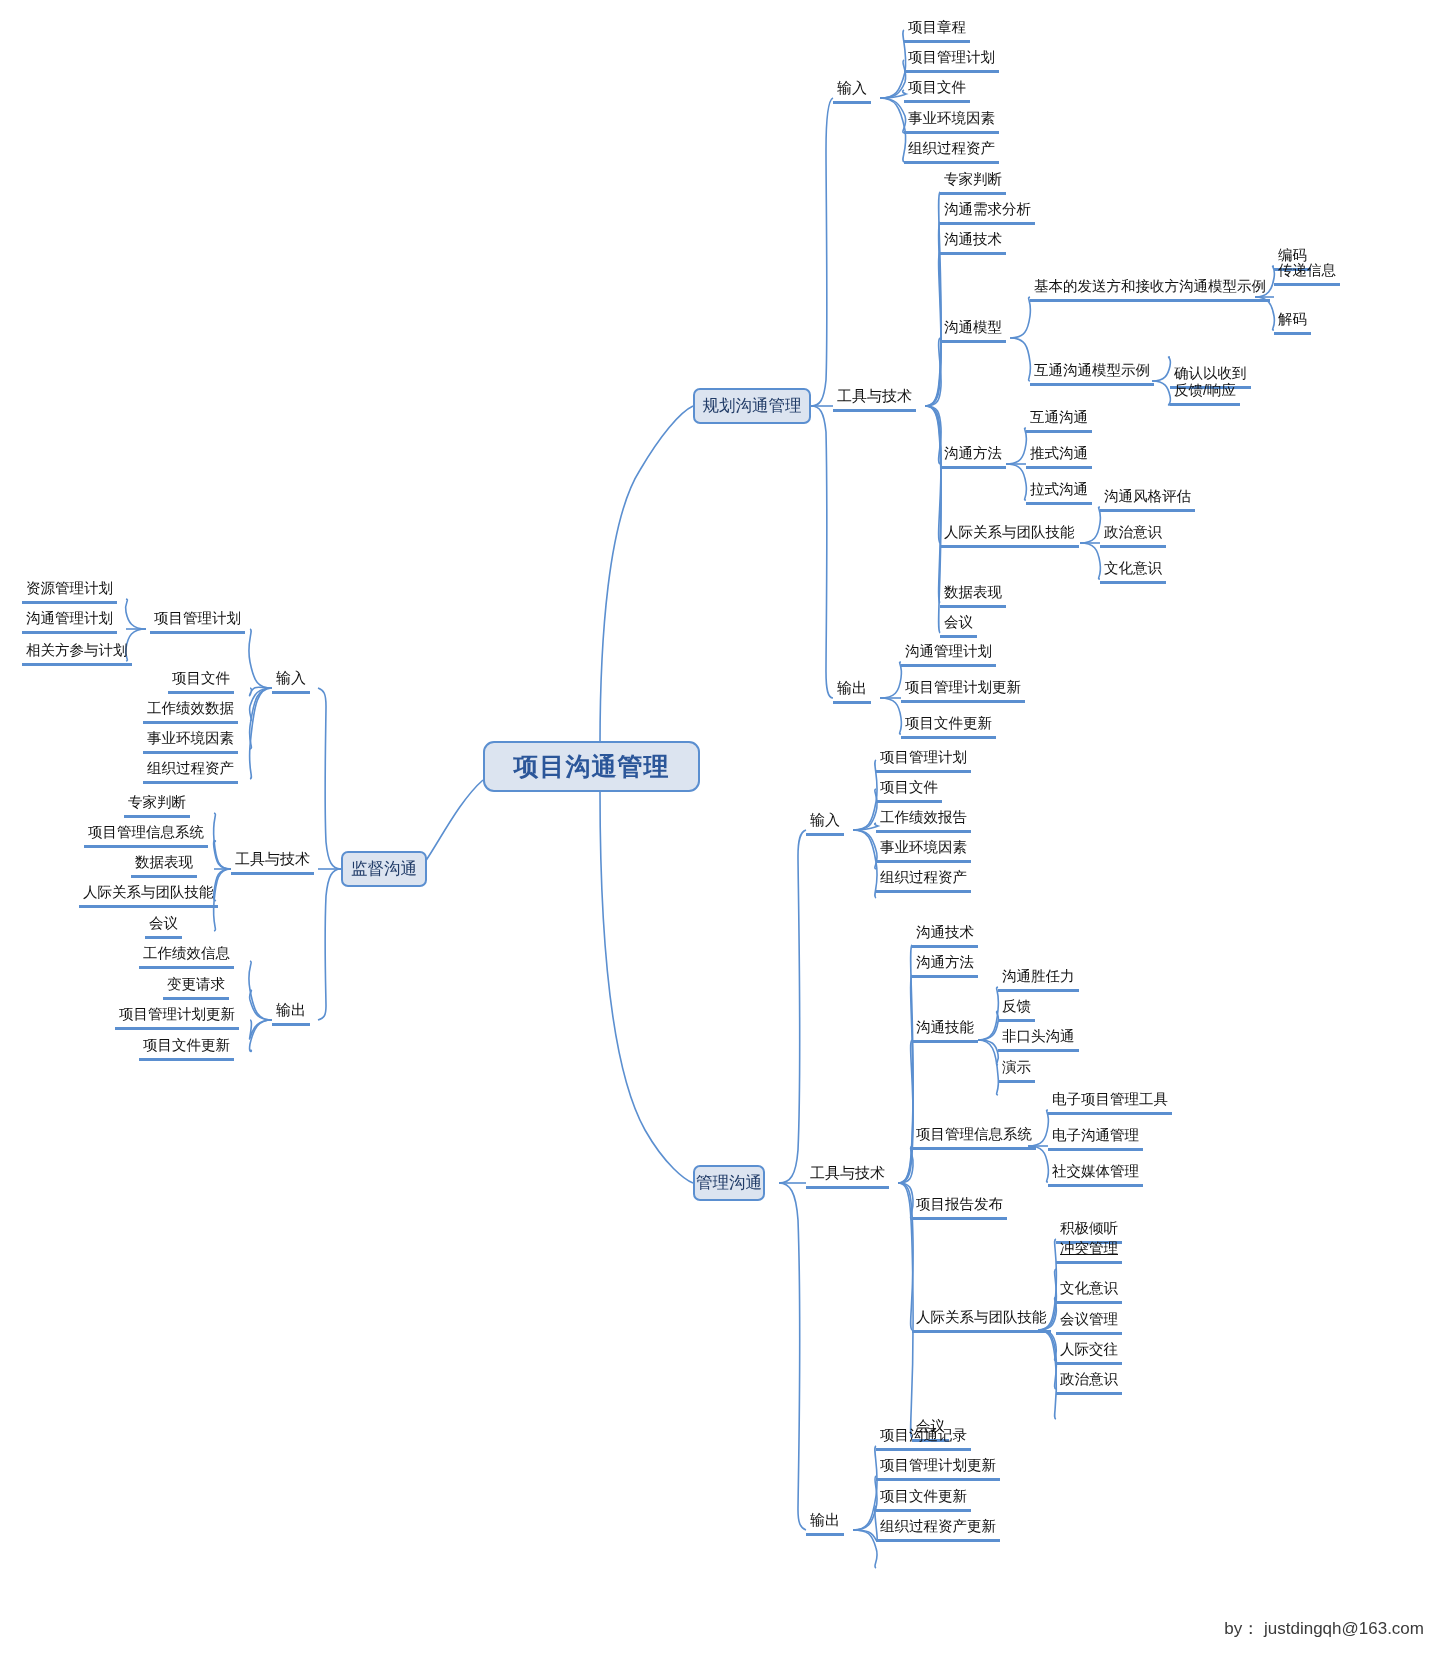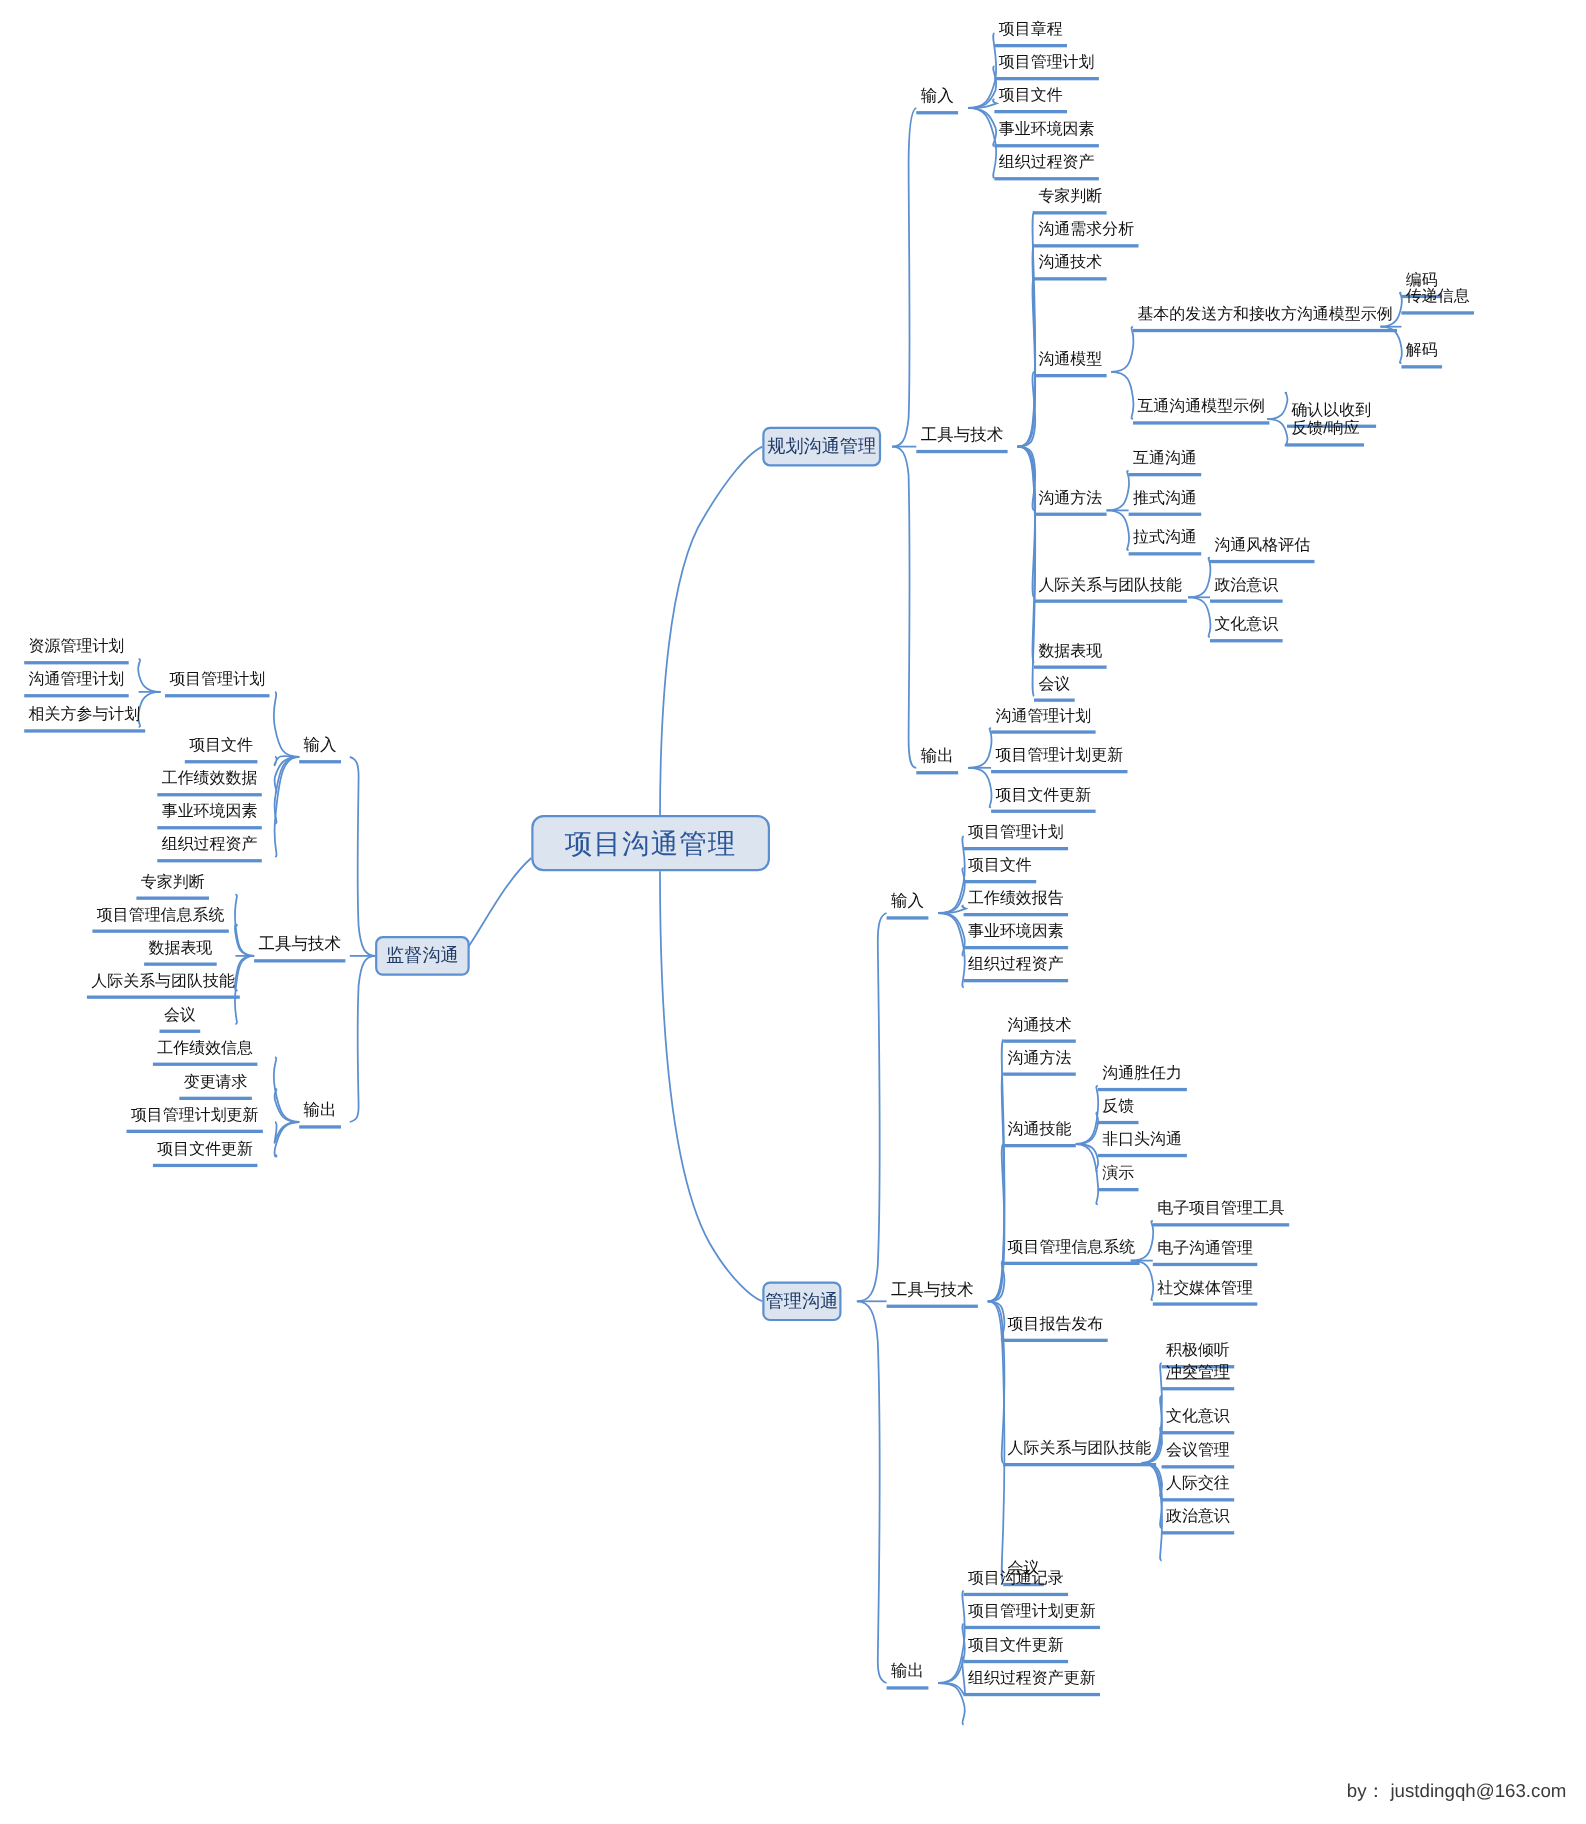--- a/index.html
+++ b/index.html
@@ -39,21 +39,21 @@
     display:flex;align-items:center;justify-content:center;
     font-size:16.5px;color:#1f3a66;white-space:nowrap;
     box-sizing:border-box;
   }
   .rootnode{
     position:absolute;
     background:#dce4f0;
     border:2.5px solid #5b8fd0;
     border-radius:11px;
     display:flex;align-items:center;justify-content:center;
-    font-size:25px;font-weight:normal;color:#2b5699;white-space:nowrap;
+    font-size:25px;font-weight:bold;color:#2b5699;white-space:nowrap;
     box-sizing:border-box;
     letter-spacing:1px;
   }
   #footer{
     position:absolute;right:18px;bottom:18px;
     font-size:17px;color:#3a3a3a;white-space:nowrap;
   }
 </style>
 </head>
 <body>
@@ -171,21 +171,21 @@
 
       <path d="M272,1020 C258,1020 254,1012 250,990 C246,968 254,962 250,961"></path>
       <path d="M272,1020 C258,1020 254,1014 250,1000 C248,992 254,990 250,990"></path>
       <path d="M272,1020 C258,1020 254,1026 250,1038 C248,1044 254,1020 250,1020"></path>
       <path d="M272,1020 C258,1020 254,1028 250,1044 C248,1056 254,1050 250,1050"></path>
     </g>
   </svg>
 
   <div class="rootnode" style="left:483px;top:741px;width:217px;height:51px;">项目沟通管理</div>
 
-  <div class="boxnode" style="left:693px;top:388px;width:108px;height:36px;">规划沟通管理</div>
+  <div class="boxnode" style="left:693px;top:388px;width:118px;height:36px;">规划沟通管理</div>
 
   <div class="blabel" style="left:833px;top:78px;">输入</div>
   <div class="leaf" style="left:904px;top:18px;">项目章程</div>
   <div class="leaf" style="left:904px;top:48px;">项目管理计划</div>
   <div class="leaf" style="left:904px;top:78px;">项目文件</div>
   <div class="leaf" style="left:904px;top:109px;">事业环境因素</div>
   <div class="leaf" style="left:904px;top:139px;">组织过程资产</div>
 
   <div class="blabel" style="left:833px;top:386px;">工具与技术</div>
   <div class="leaf" style="left:940px;top:170px;">专家判断</div>

